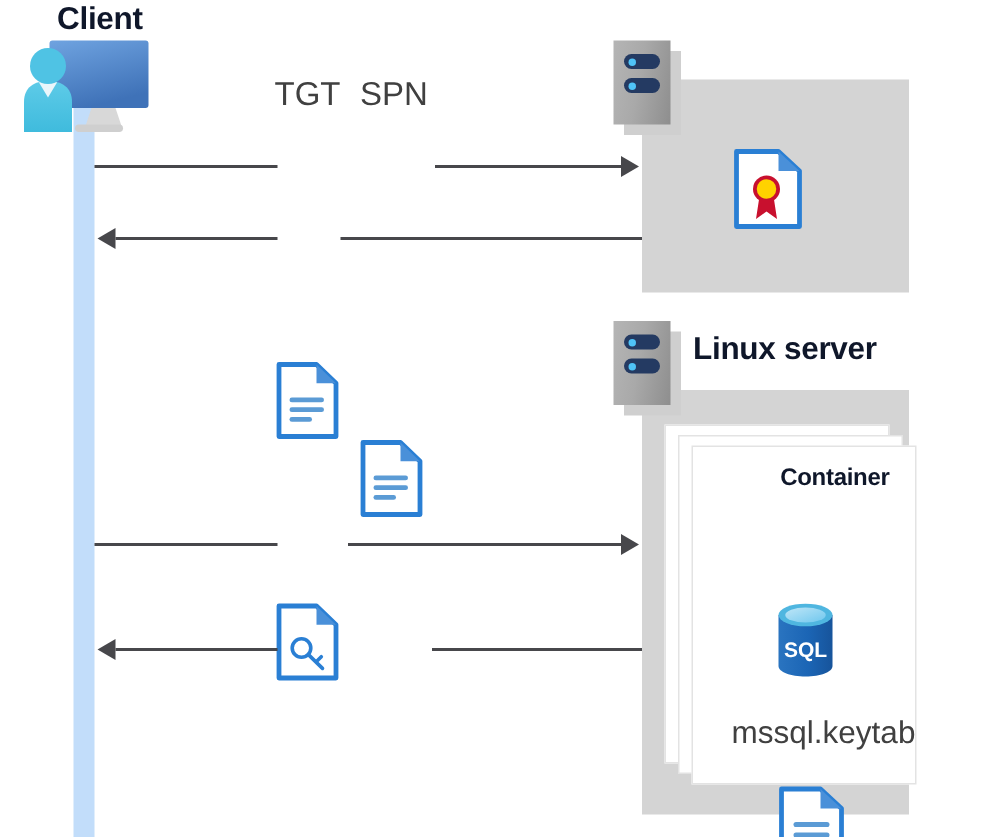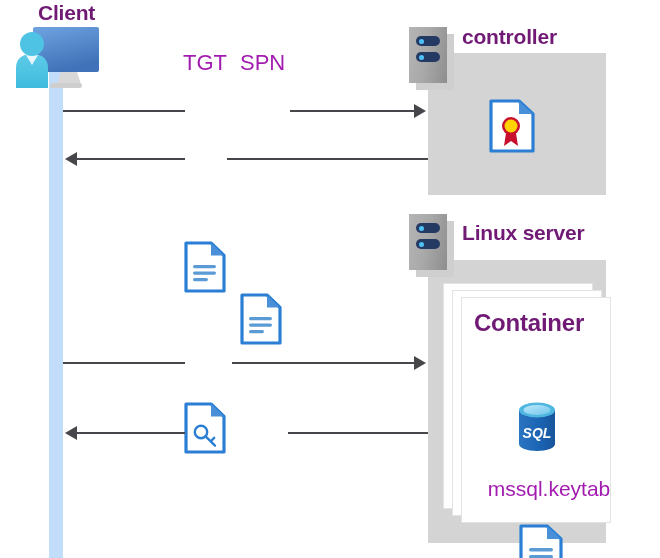--- a/index.html
+++ b/index.html
@@ -3,24 +3,24 @@
 <meta charset="utf-8">
 <style>
   html,body{margin:0;padding:0;background:#ffffff;}
   body{font-family:"Liberation Sans","DejaVu Sans",sans-serif;}
   #stage{position:relative;width:660px;height:558px;background:#ffffff;overflow:hidden;}
 
   .abs{position:absolute;}
 
   
   .title-bold{
-    font-weight:bold;color:#701a75;line-height:1.12;
+    font-weight:bold;color:#0f172a;line-height:1.12;
     letter-spacing:-0.2px;
   }
-  .label-plain{color:#a21caf;}
+  .label-plain{color:#404040;}
 
   
   .lifeline{background:#c2ddfa;}
 
   
   .zone{background:#d4d4d4;}
 
   
   .server-ico{position:absolute;}
   .server-body{
@@ -88,21 +88,20 @@
       <path d="M16 29 l6 10 l6 -10 l-6 -3 z" fill="#eaf6fb"></path>
 
       <circle cx="22" cy="18" r="12" fill="#4fc3e4"></circle>
     </svg>
   </div>
 
   <div class="abs zone" style="left:428px;top:53px;width:178px;height:142px;"></div>
 
   <div class="abs title-bold" style="left:462px;top:1px;width:190px;font-size:21px;">
     <br>
-    <span>controller</span>
   </div>
 
   <div class="server-ico" style="left:409px;top:27px;width:38px;height:56px;">
     <div class="server-shadow" style="left:7px;top:7px;width:38px;height:56px;"></div>
     <div class="server-body"></div>
     <div class="srv-pill" style="left:7px;top:9px;width:24px;height:10px;"></div>
     <div class="srv-dot" style="left:10px;top:11.5px;width:5px;height:5px;"></div>
     <div class="srv-pill" style="left:7px;top:25px;width:24px;height:10px;"></div>
     <div class="srv-dot" style="left:10px;top:27.5px;width:5px;height:5px;"></div>
   </div>
@@ -127,23 +126,23 @@
     <div class="srv-pill" style="left:7px;top:9px;width:24px;height:10px;"></div>
     <div class="srv-dot" style="left:10px;top:11.5px;width:5px;height:5px;"></div>
     <div class="srv-pill" style="left:7px;top:25px;width:24px;height:10px;"></div>
     <div class="srv-dot" style="left:10px;top:27.5px;width:5px;height:5px;"></div>
   </div>
 
   <div class="card" style="left:443px;top:283px;width:148px;height:224px;"></div>
   <div class="card" style="left:452px;top:290px;width:148px;height:224px;"></div>
   <div class="card" style="left:461px;top:297px;width:148px;height:224px;"></div>
 
-  <div class="abs title-bold" style="left:455px;top:310px;width:148px;text-align:center;font-size:24px;">Container</div>
-
-  <div class="doc abs" style="left:516px;top:347px;width:42px;height:52px;font-style:italic;">
+  <div class="abs title-bold" style="left:445px;top:310px;width:148px;text-align:right;font-size:16px;">Container</div>
+
+  <div class="doc abs" style="left:516px;top:347px;width:42px;height:52px;">
     <svg viewBox="0 0 42 52">
       <defs>
         <linearGradient id="sqlg" x1="0" y1="0" x2="1" y2="0">
           <stop offset="0%" stop-color="#2a74c0"></stop>
           <stop offset="55%" stop-color="#1b65b5"></stop>
           <stop offset="100%" stop-color="#17549b"></stop>
         </linearGradient>
         <linearGradient id="sqltop" x1="0" y1="0" x2="1" y2="1">
           <stop offset="0%" stop-color="#bfe6f7"></stop>
           <stop offset="100%" stop-color="#6fc7ee"></stop>

